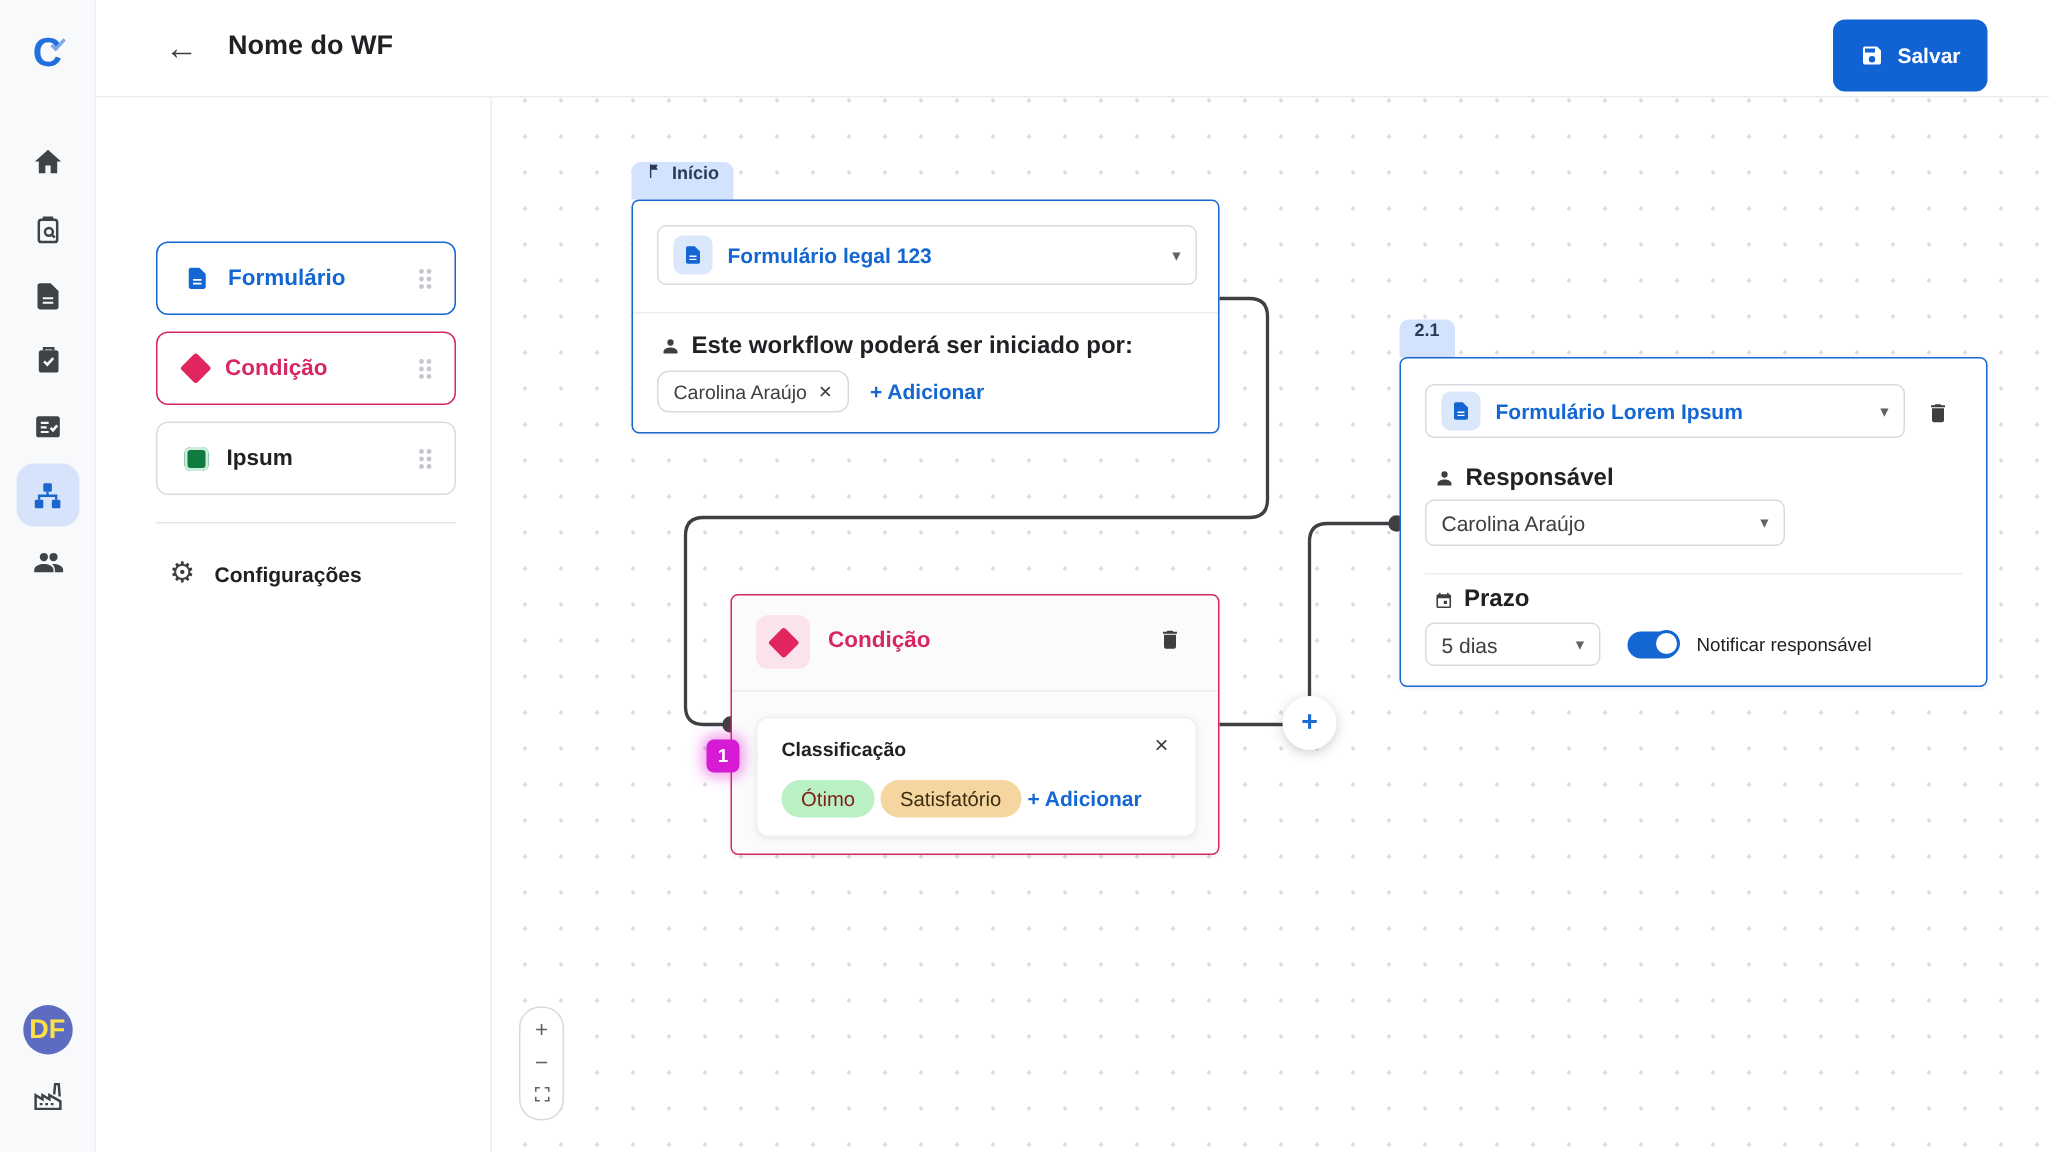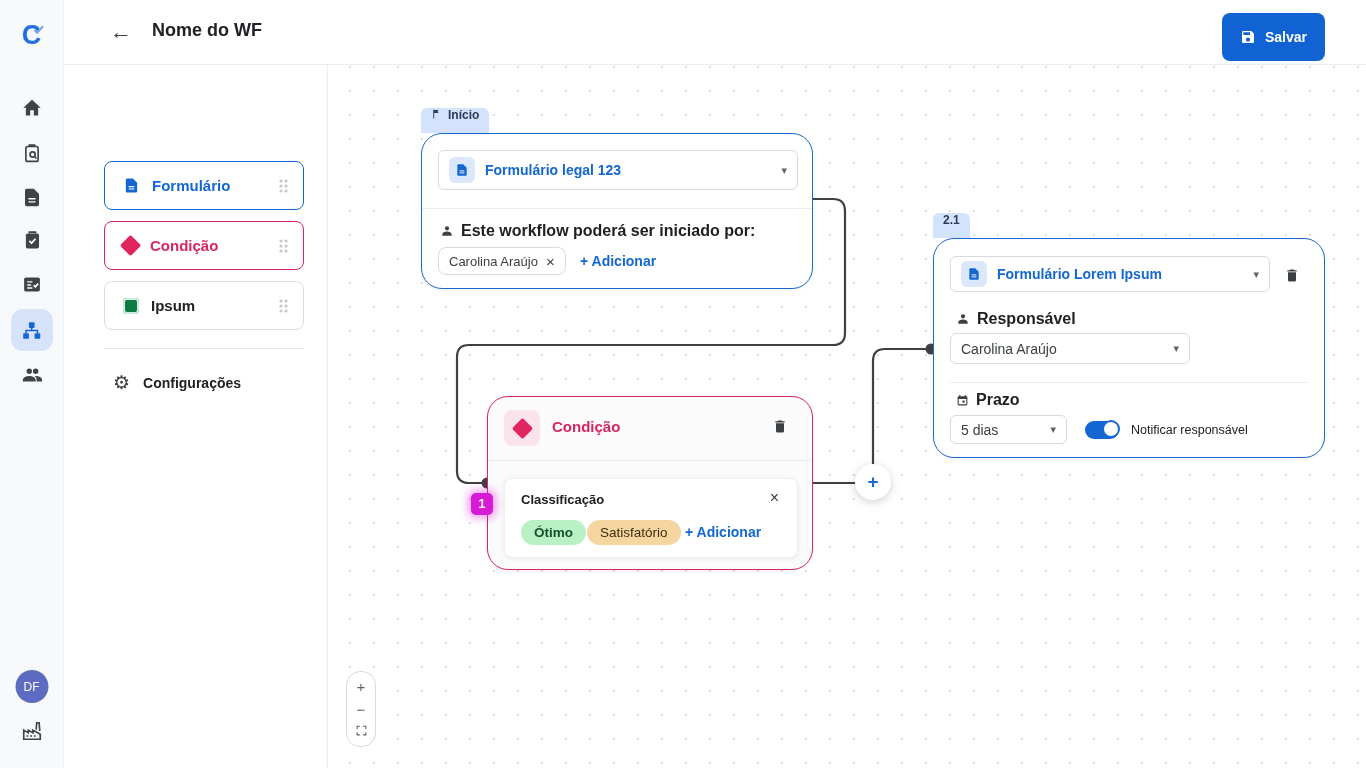--- a/index.html
+++ b/index.html
@@ -7,21 +7,21 @@
   body { font-family:"Liberation Sans", sans-serif; color:#202124; background:#fff; }
   .stage { position:relative; width:1366px; height:768px; overflow:hidden; background:#fff; }
 
   
   .rail { position:absolute; left:0; top:0; width:64px; height:768px; background:#f8f9fb; border-right:1px solid #eef0f3; z-index:5; }
   .rail-item { position:absolute; left:50%; transform:translateX(-50%); display:flex; align-items:center; justify-content:center; cursor:pointer; }
   .rail-item svg { display:block; }
   .logo-c { font-weight:bold; font-size:27px; color:#2270dd; position:relative; line-height:1; }
   .logo-check { position:absolute; right:-4px; top:1px; }
   .active-tile { width:42px; height:42px; border-radius:12px; background:#d7e3fa; display:flex; align-items:center; justify-content:center; }
-  .avatar { width:33px; height:33px; border-radius:50%; background:#5d6cc0; color:#ffffff; font-size:12px; font-weight:normal; display:flex; align-items:center; justify-content:center; }
+  .avatar { width:33px; height:33px; border-radius:50%; background:#5d6cc0; color:#fde047; font-size:18px; font-weight:bold; display:flex; align-items:center; justify-content:center; }
 
   
   .topbar { position:absolute; left:64px; top:0; width:1302px; height:65px; background:#fff; border-bottom:1px solid #eaecef; z-index:4; }
   .back-btn { position:absolute; left:46px; top:18px; font-size:22px; color:#3c4043; cursor:pointer; line-height:28px; }
   .page-title { position:absolute; left:88px; top:20px; font-size:18px; font-weight:bold; color:#202124; }
   .save-btn { position:absolute; right:41px; top:13px; height:48px; padding:0 18px; background:#1162d3; border:none; border-radius:8px; color:#fff; font-size:14px; font-weight:bold; display:flex; align-items:center; gap:9px; cursor:pointer; font-family:inherit; }
 
   
   .sidebar { position:absolute; left:64px; top:65px; width:264px; height:703px; background:#fff; border-right:1px solid #eaecef; z-index:3; }
   .instruction { position:absolute; left:40px; top:28px; width:200px; font-size:14px; line-height:20px; color:#3c4043; }
@@ -39,42 +39,42 @@
   .settings-row { position:absolute; left:49px; top:308px; display:flex; align-items:center; gap:13px; cursor:pointer; }
   .gear { font-size:19px; color:#3c4043; line-height:1; }
   .settings-label { font-size:14px; font-weight:bold; color:#202124; }
 
   
   .canvas { position:absolute; left:328px; top:65px; width:1038px; height:703px;
     background-image:radial-gradient(circle, #d9dce1 1.2px, transparent 1.4px);
     background-size:24px 24px; background-position:10px 14px; }
   .wires { position:absolute; left:0; top:0; width:1038px; height:703px; pointer-events:none; }
 
-  .node { position:absolute; background:#fff; border:1.6px solid #1b69cf; border-radius:21px; box-shadow:0 1px 3px rgba(60,64,67,.08); }
+  .node { position:absolute; background:#fff; border:1.6px solid #1b69cf; border-radius:5px; box-shadow:0 1px 3px rgba(60,64,67,.08); }
   .node-tab { position:absolute; background:#d3e3fd; border-radius:6px 6px 0 0; height:25px; display:flex; align-items:flex-start; gap:6px; padding:0 10px; font-size:12px; font-weight:bold; color:#2c3a55; }
   .select { position:absolute; background:#fff; border:1px solid #d7dade; border-radius:6px; display:flex; align-items:center; padding:0 10px; cursor:pointer; }
   .select .caret { margin-left:auto; font-size:11px; color:#5f6368; }
   .doc-chip { width:26px; height:26px; border-radius:6px; background:#dbe7fb; display:flex; align-items:center; justify-content:center; margin-right:10px; }
   .sel-blue { font-size:14px; font-weight:bold; color:#1467d2; }
   .sel-plain { font-size:14px; color:#3c4043; }
   .h-divider { position:absolute; height:1px; background:#ececf0; }
   .row-label { position:absolute; display:flex; align-items:center; gap:7px; font-size:16px; font-weight:bold; color:#202124; }
   .chip { position:absolute; height:28px; border:1px solid #d7dade; border-radius:8px; display:flex; align-items:center; gap:8px; padding:0 10px; font-size:13px; color:#3c4043; background:#fff; }
   .chip .x { font-size:15px; color:#3c4043; cursor:pointer; line-height:1; }
   .add-link { position:absolute; font-size:14px; font-weight:bold; color:#1467d2; cursor:pointer; }
   .trash { position:absolute; cursor:pointer; }
 
   .node.condition { border-color:#d6275f; background:#fcfbfc; }
   .cond-tile { position:absolute; left:16px; top:13px; width:36px; height:36px; border-radius:8px; background:#fbe3ed; display:flex; align-items:center; justify-content:center; }
   .cond-title { position:absolute; left:64px; top:21px; font-size:15px; font-weight:bold; color:#d6275f; }
   .cond-card { position:absolute; left:16px; top:81px; width:294px; height:80px; background:#fff; border:1px solid #eef0f2; border-radius:8px; box-shadow:0 1px 4px rgba(60,64,67,.10); }
   .card-title { position:absolute; left:16px; top:13px; font-size:13px; font-weight:bold; color:#202124; }
   .card-x { position:absolute; right:18px; top:10px; font-size:16px; color:#3c4043; cursor:pointer; }
   .tag { position:absolute; top:41px; height:25px; border-radius:13px; display:flex; align-items:center; padding:0 13px; font-size:13.5px; cursor:pointer; }
-  .tag-green { left:16px; background:#b9f0c4; color:#14532d;font-weight:bold; }
+  .tag-green { left:16px; background:#b9f0c4; color:#7f1d1d; }
   .tag-orange { left:82px; background:#f5d6a0; color:#3e2d10; }
 
   .toggle { position:absolute; width:34px; height:18px; border-radius:9px; background:#1467d2; cursor:pointer; }
   .toggle .knob { position:absolute; right:-1px; top:-1px; width:18px; height:18px; border-radius:50%; background:#fff; border:2px solid #1467d2; }
   .toggle-label { position:absolute; font-size:12.5px; color:#202124; }
   .wire-badge { position:absolute; width:22px; height:22px; border-radius:5px; background:#d71bd4; color:#fff; font-size:12.5px; font-weight:bold; display:flex; align-items:center; justify-content:center; box-shadow:0 0 9px 3px rgba(224,32,215,.45); }
   .plus-btn { position:absolute; width:36px; height:36px; border-radius:50%; background:#fff; box-shadow:0 2px 8px rgba(60,64,67,.25); color:#1a6ad2; font-size:19px; font-weight:bold; display:flex; align-items:center; justify-content:center; cursor:pointer; }
 
   .zoomctl { position:absolute; left:18px; top:606px; width:30px; height:76px; background:#fff; border:1px solid #d8dade; border-radius:14px; display:flex; flex-direction:column; align-items:center; justify-content:space-evenly; }
   .zoomctl .zbtn { color:#5f6368; font-size:15px; line-height:1; cursor:pointer; }

